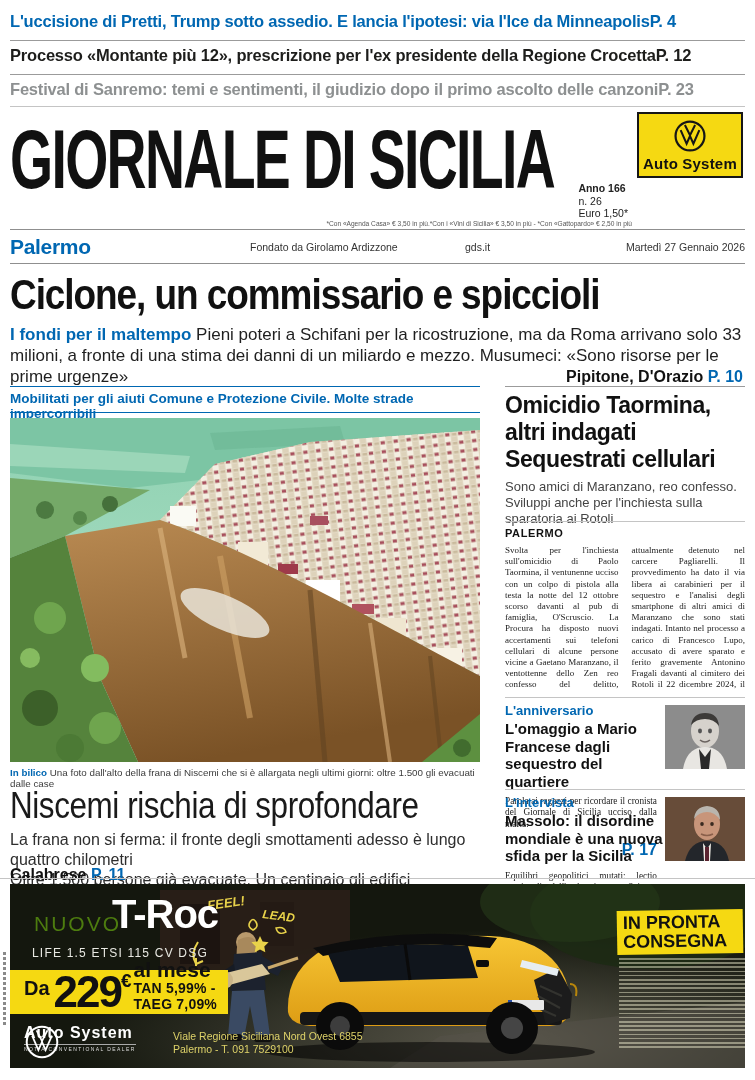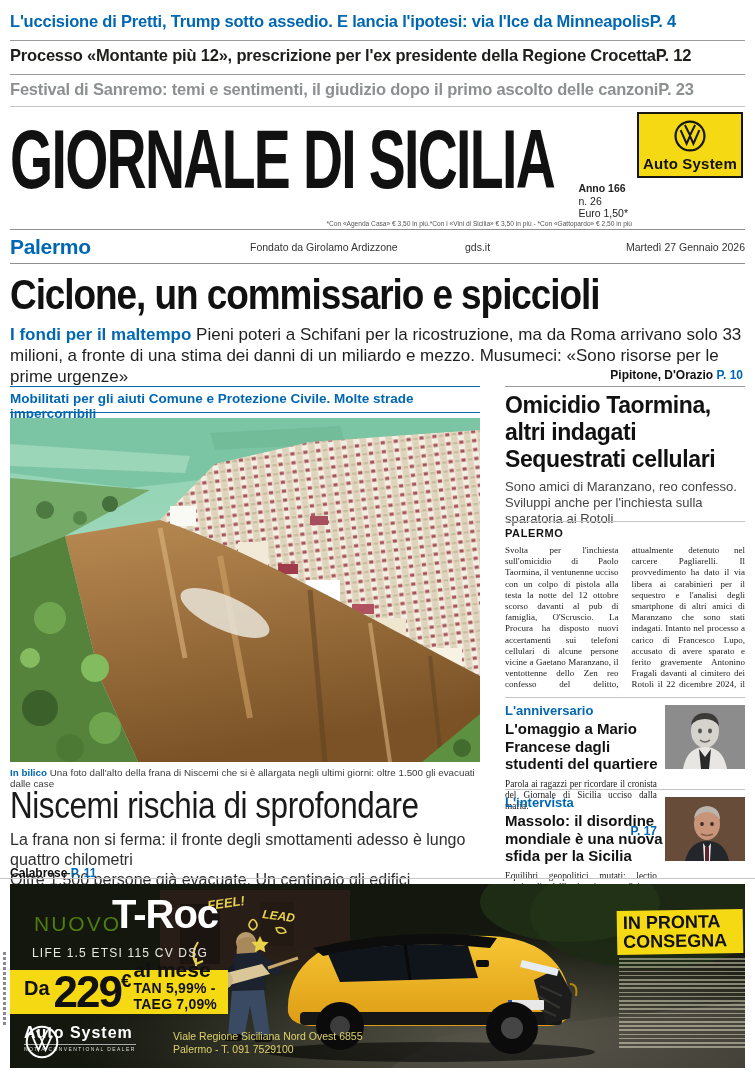--- a/index.html
+++ b/index.html
@@ -36,21 +36,21 @@
   .founded{font-size:10.5px;color:#333;width:215px;}
   .site{font-size:10.5px;color:#333;width:130px;}
   .pubdate{font-size:10.5px;color:#333;flex:1;text-align:right;}
 
   
   .lead-headline{position:absolute;left:10px;top:271px;white-space:nowrap;
                  font-weight:900;font-size:42px;letter-spacing:-1.2px;color:#111;
                  transform:scale(0.88,1);transform-origin:left top;}
   .lead-deck{position:absolute;left:10px;top:324px;width:738px;font-size:17px;line-height:21px;color:#1f1f1f;}
   .lead-kicker{color:#0067b2;font-weight:bold;}
-  .byline{font-size:12px;font-weight:bold;color:#111;}
+  .byline{font-size:16px;font-weight:bold;color:#111;}
   .byline .pg{color:#0067b2;}
   .lead-byline{position:absolute;right:12px;top:368px;text-align:right;}
 
   
   .kicker{position:absolute;left:10px;top:391px;width:470px;color:#0067b2;font-weight:bold;font-size:13.5px;}
   .photo{position:absolute;left:10px;top:418px;width:470px;height:344px;overflow:hidden;}
   .caption{position:absolute;left:10px;top:767px;width:470px;font-size:9.8px;color:#3c3c3c;}
   .caption .cap-label{color:#0067b2;font-weight:bold;}
   .photo-headline{position:absolute;left:10px;top:785px;white-space:nowrap;font-weight:300;
                   font-size:37px;color:#1a1a1a;letter-spacing:-.5px;
@@ -234,21 +234,21 @@
   <div class="rule rule-light" style="left:505px;width:240px;top:521px;"></div>
   <div class="section-label">PALERMO</div>
   <div class="rc-body">
     <span>Svolta per l'inchiesta sull'omicidio di Paolo Taormina, il ventunenne ucciso con un colpo di pistola alla testa la notte del 12 ottobre scorso davanti al pub di famiglia, O'Scruscio. La Procura ha disposto nuovi accertamenti sui telefoni cellulari di alcune persone vicine a Gaetano Maranzano, il ventottenne dello Zen reo confesso del delitto, attualmente detenuto nel carcere Pagliarelli. Il provvedimento ha dato il via libera ai carabinieri per il sequestro e l'analisi degli smartphone di altri amici di Maranzano che sono stati indagati. Intanto nel processo a carico di Francesco Lupo, accusato di avere sparato e ferito gravemente Antonino Fragali davanti al cimitero dei Rotoli il 22 dicembre 2024, il Gup ha disposto nuovi accertamenti sulla direzione dei colpi di pistola prima di arrivare al verdetto.</span>
     
   </div>
 
   <div class="rule rule-light" style="left:505px;width:240px;top:697px;"></div>
   <div class="mini" style="top:703px;height:86px;">
     <div class="mini-label">L'anniversario</div>
-    <div class="mini-headline">L'omaggio a Mario Francese dagli studenti del quartiere</div>
+    <div class="mini-headline">L'omaggio a Mario Francese dagli sequestro del quartiere</div>
     <div class="mini-body">Parola ai ragazzi per ricordare il cronista del Giornale di Sicilia ucciso dalla mafia.</div>
     <div class="mini-pg byline">
       <span class="pg">P. 17</span>
     </div>
     <div class="portrait">
       <svg width="80" height="64" viewBox="0 0 80 64">
         <rect width="80" height="64" fill="#7e7e7e"></rect>
         <rect width="80" height="64" fill="#9a9a9a" opacity=".5"></rect>
         <ellipse cx="40" cy="26" rx="14" ry="17" fill="#d6d2cc"></ellipse>
         <path d="M26,20 Q28,8 40,8 Q53,8 54,21 Q49,14 40,14 Q31,14 26,20 Z" fill="#3c3a38"></path>

